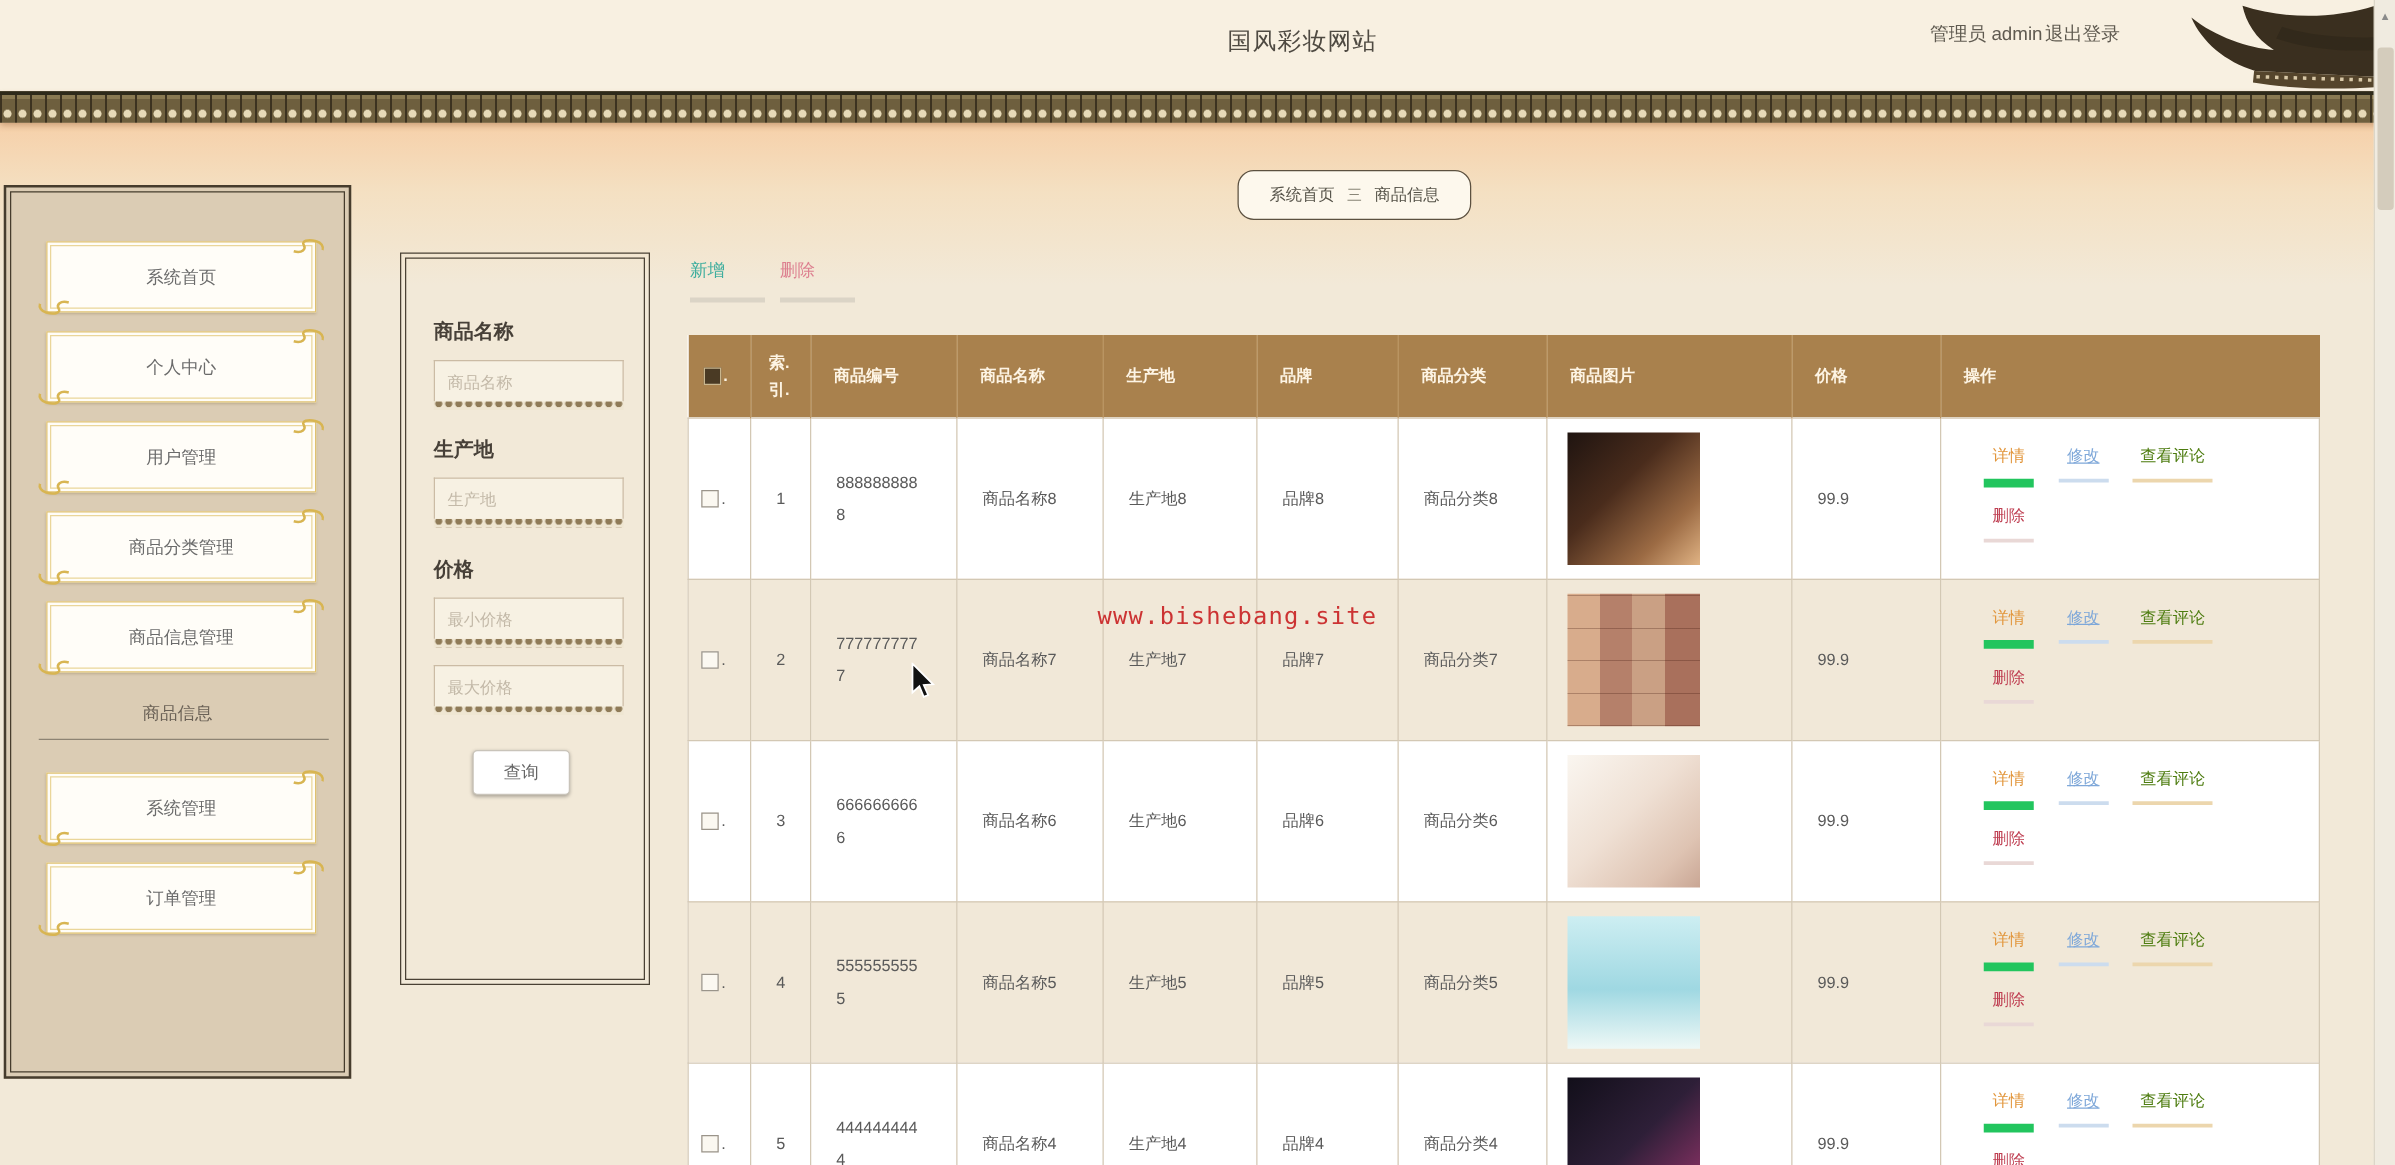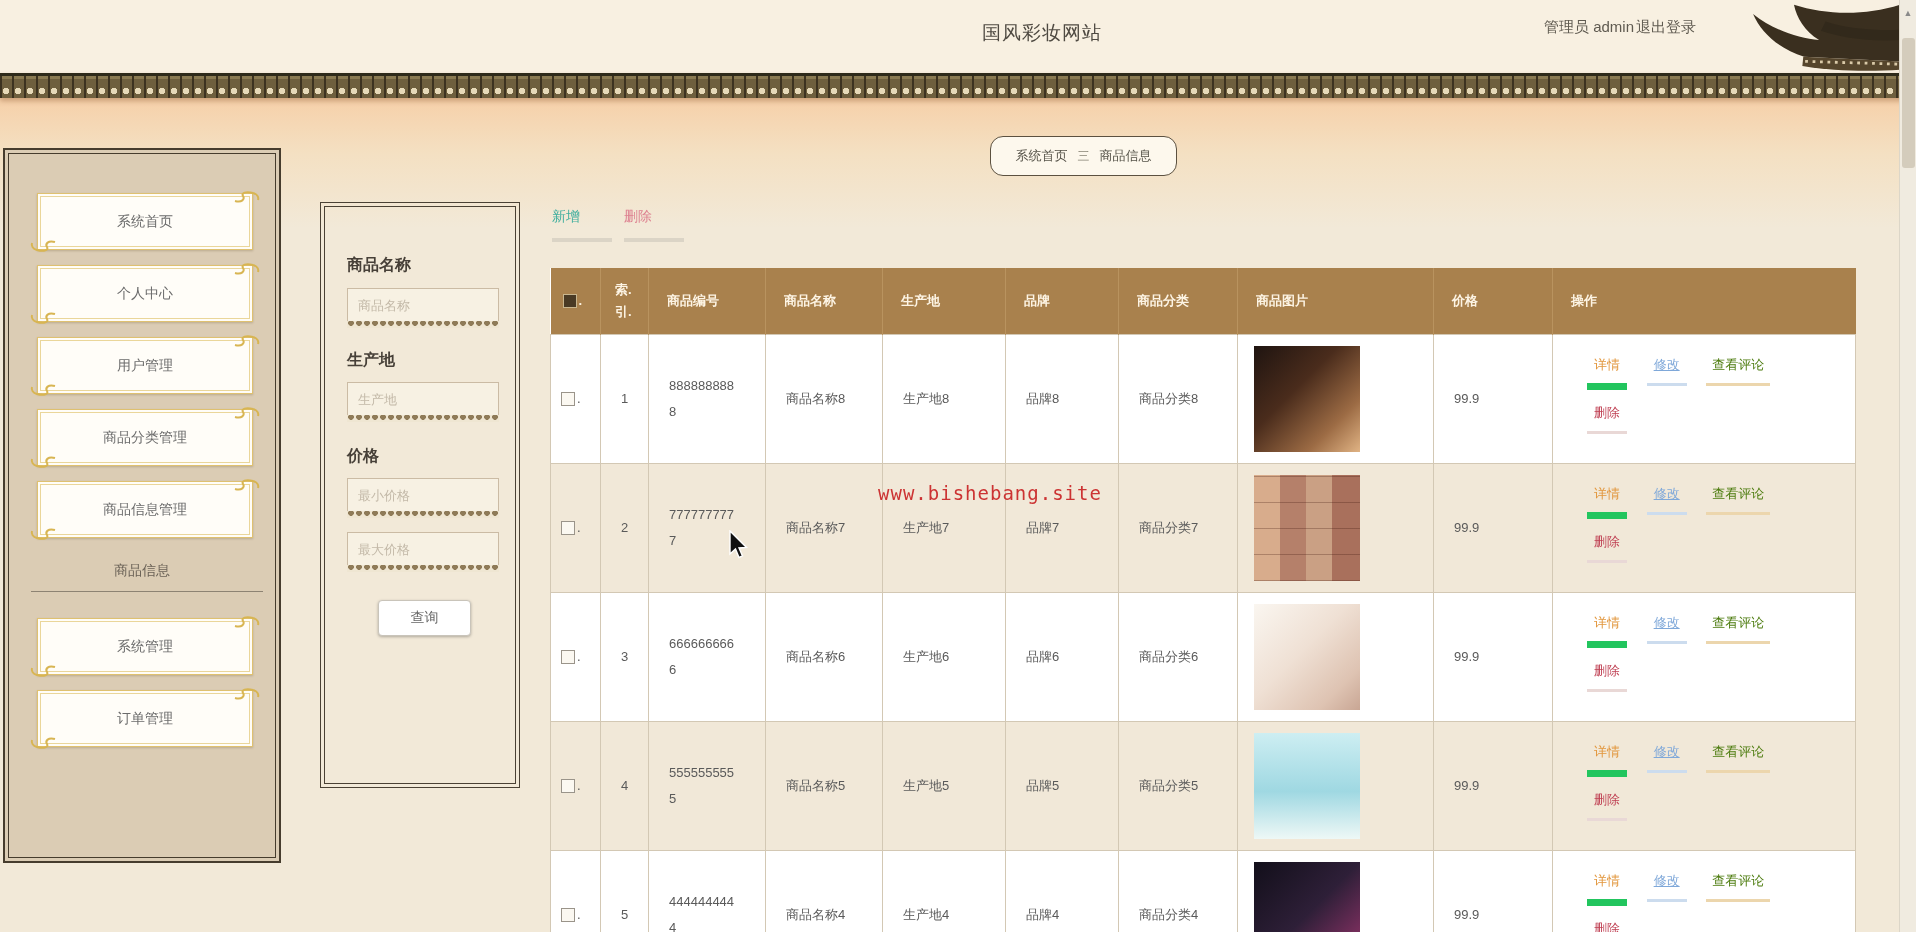--- a/index.html
+++ b/index.html
@@ -48,21 +48,21 @@
   
   .search-panel { position:absolute; left:320px; top:202px; width:200px; height:586px; border:1px solid #4a4134; z-index:4; }
   .search-inner { position:absolute; inset:3px; border:1px solid #4a4134; }
   .s-label { position:absolute; left:22px; font-size:16px; font-weight:bold; color:#474038; }
   .s-input-wrap { position:absolute; left:22px; width:152px; }
   .s-input { width:152px; height:33px; background:#f7f1e3; border:1px solid #cbbba4; border-bottom:none; padding:0 10px; font-size:13px; color:#6b6257; outline:none; font-family:inherit; }
   .s-input::placeholder { color:#c3b9a8; }
   .lace { width:152px; height:7px; background-color:#efe6d2;
     background-image:radial-gradient(circle at 4px 2px, #8f7b58 2.6px, rgba(0,0,0,0) 3.1px);
     background-size:8px 7px; }
-  .query-btn { position:absolute; left:53px; top:393px; width:93px; height:36px; background:#ffffff; border:1px solid #c9c4ba;
+  .query-btn { position:absolute; left:53px; top:393px; width:78px; height:36px; background:#ffffff; border:1px solid #c9c4ba;
     border-radius:4px; box-shadow:0 1px 3px rgba(0,0,0,.28); font-size:14px; color:#666; cursor:pointer; font-family:inherit; }
 
   
   .breadcrumb { position:absolute; left:990px; top:136px; width:187px; height:40px; background:#fdf8ed;
     border:1px solid #5c5140; border-radius:13px; display:flex; align-items:center; justify-content:center; gap:10px;
     font-size:13px; color:#565349; z-index:4; }
   .bc-sep { color:#8a8678; font-size:12px; }
   .bc-link { cursor:pointer; }
 
   

